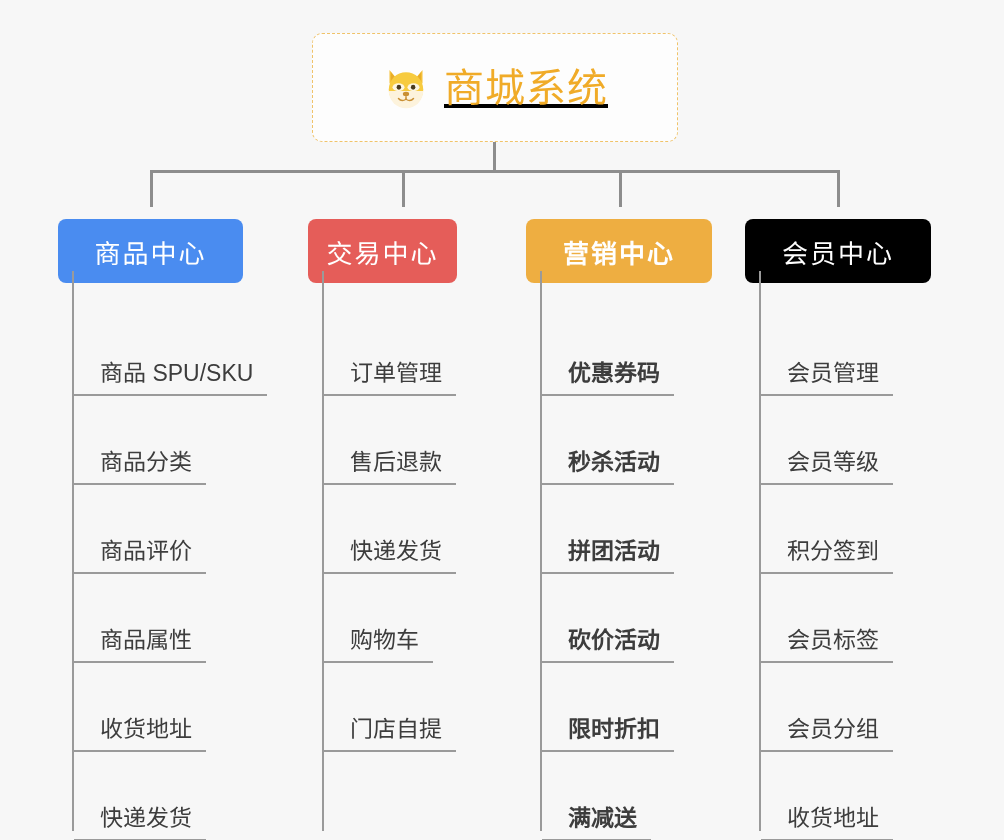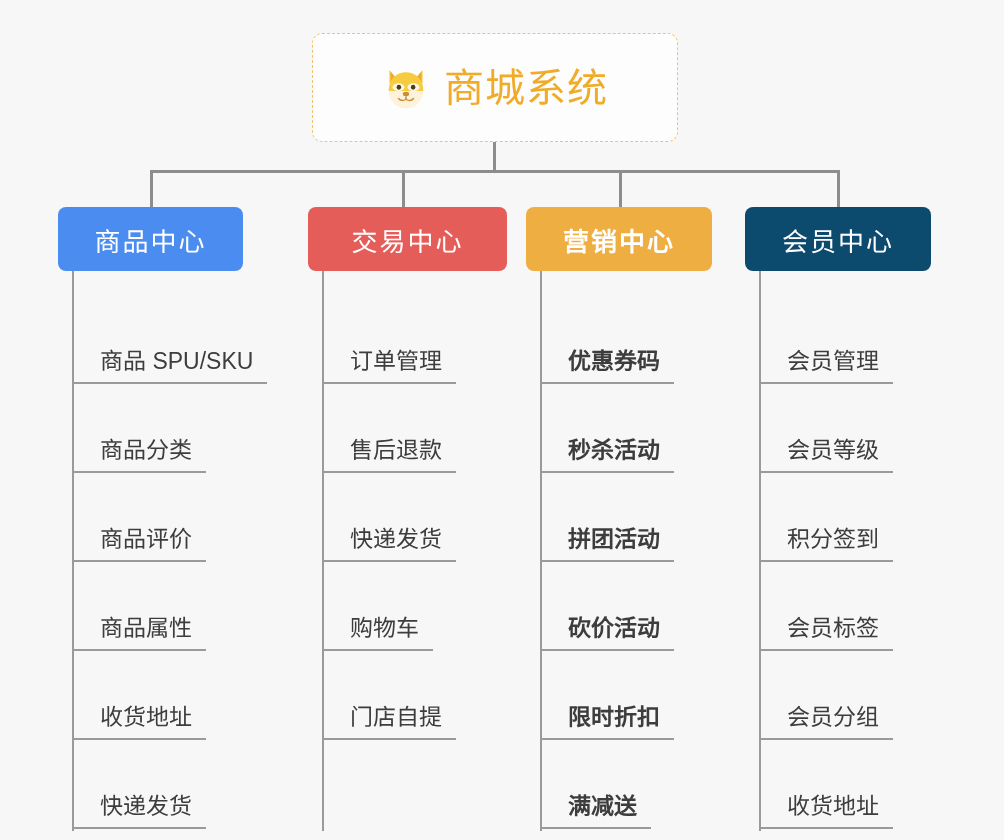--- a/index.html
+++ b/index.html
@@ -30,20 +30,21 @@
     width: 366px;
     height: 109px;
     box-sizing: border-box;
     background: #fdfdfd;
     border: 1px dashed #f0c36a;
     border-radius: 10px;
     display: flex;
     align-items: center;
     justify-content: center;
     gap: 14px;
+    text-decoration: underline;
   }
   .root-emoji {
     width: 48px;
     height: 48px;
     flex: 0 0 48px;
     display: block;
   }
   .root-title {
     font-size: 40px;
     line-height: 1;
@@ -92,25 +93,26 @@
   .branch-head {
     height: 64px;
     border-radius: 8px;
     display: flex;
     align-items: center;
     justify-content: center;
     color: #ffffff;
     font-size: 26px;
     letter-spacing: 2px;
     user-select: none;
+    margin-top: 12px;
   }
   .branch.b1 .branch-head { width: 185px; background: #4a8cf0; }
-  .branch.b2 .branch-head { width: 199px; background: #e55d59; }
+  .branch.b2 .branch-head { width: 149px; background: #e55d59; }
   .branch.b3 .branch-head { width: 186px; background: #eeae41; }
-  .branch.b4 .branch-head { width: 186px; background: #0c4a6e; }
+  .branch.b4 .branch-head { width: 186px; background: #000000; }
 
   
   .branch-spine {
     position: absolute;
     left: 14px;
     top: 64px;
     width: 2px;
     background: #9a9a9a;
   }
   .branch.b1 .branch-spine { height: 560px; }

